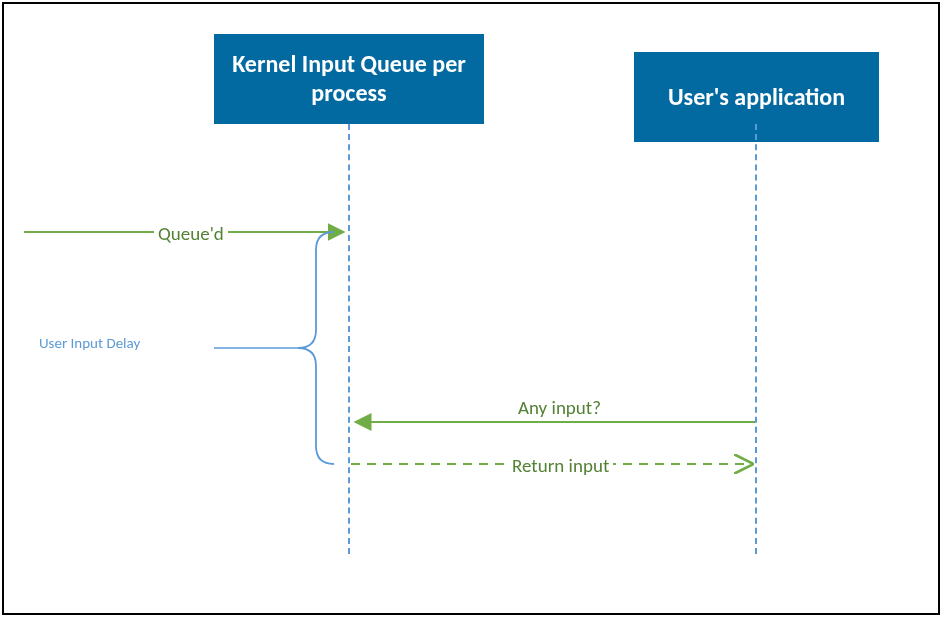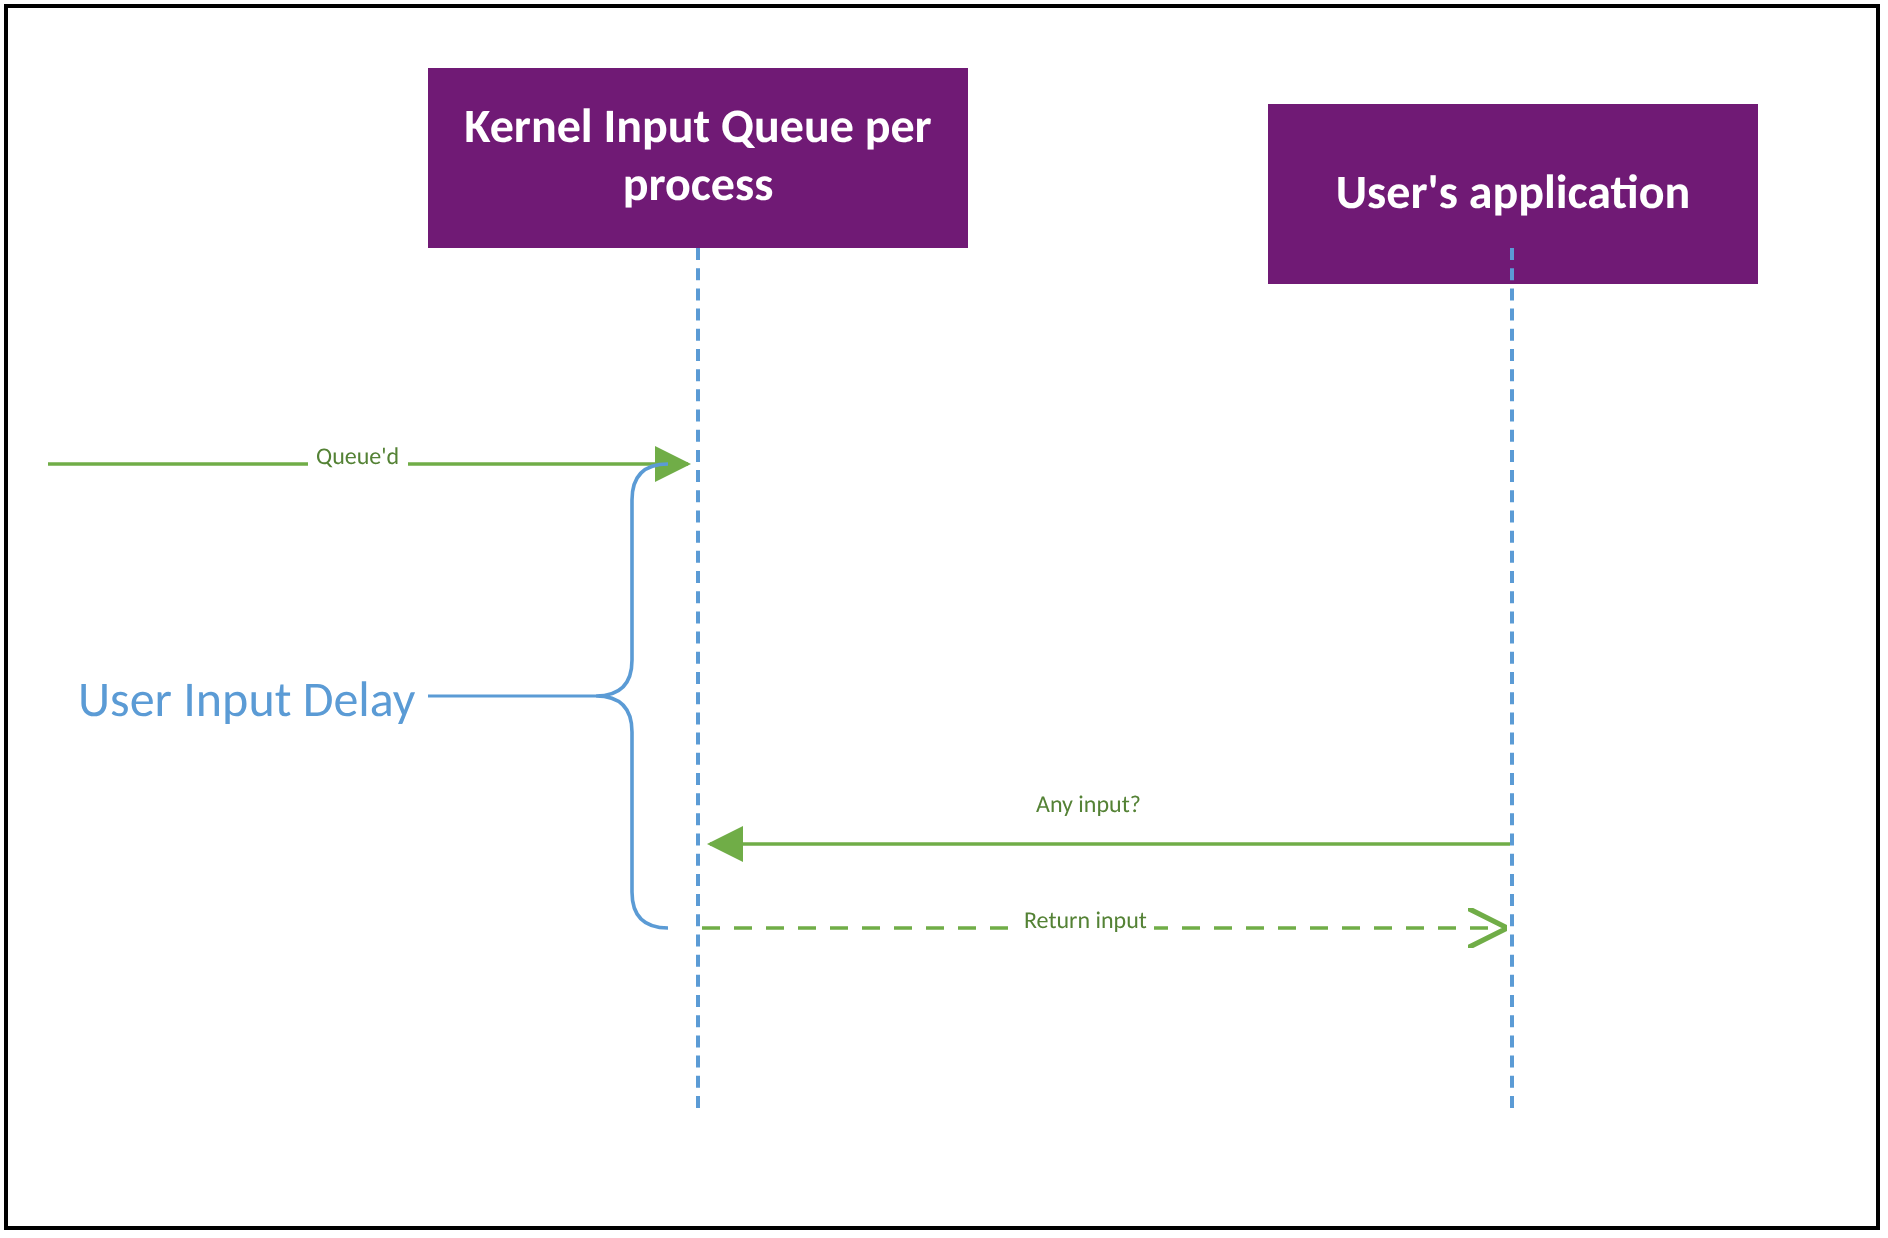--- a/index.html
+++ b/index.html
@@ -14,49 +14,49 @@
     position: absolute;
     left: 2px;
     top: 2px;
     width: 938px;
     height: 613px;
     border: 2px solid #000000;
     box-sizing: border-box;
   }
   .lifeline-head {
     position: absolute;
-    background: #701a75;
+    background: #0369a1;
     color: #ffffff;
     font-size: 24px;
     font-weight: 600;
     text-align: center;
     display: flex;
     align-items: center;
     justify-content: center;
     padding: 8px 10px;
     box-sizing: border-box;
     line-height: 1.2;
   }
   .lifeline-line {
     position: absolute;
     border-left: 2px dashed #5b9bd5;
     width: 0;
   }
   .msg-label {
     position: absolute;
     color: #548235;
-    font-size: 12px;
+    font-size: 19px;
     background: #ffffff;
     padding: 0 4px;
     white-space: nowrap;
   }
   .delay-label {
     position: absolute;
     color: #5b9bd5;
-    font-size: 25px;
+    font-size: 15px;
   }
   svg.overlay {
     position: absolute;
     left: 0;
     top: 0;
     pointer-events: none;
   }
 </style>
 </head>
 <body>

